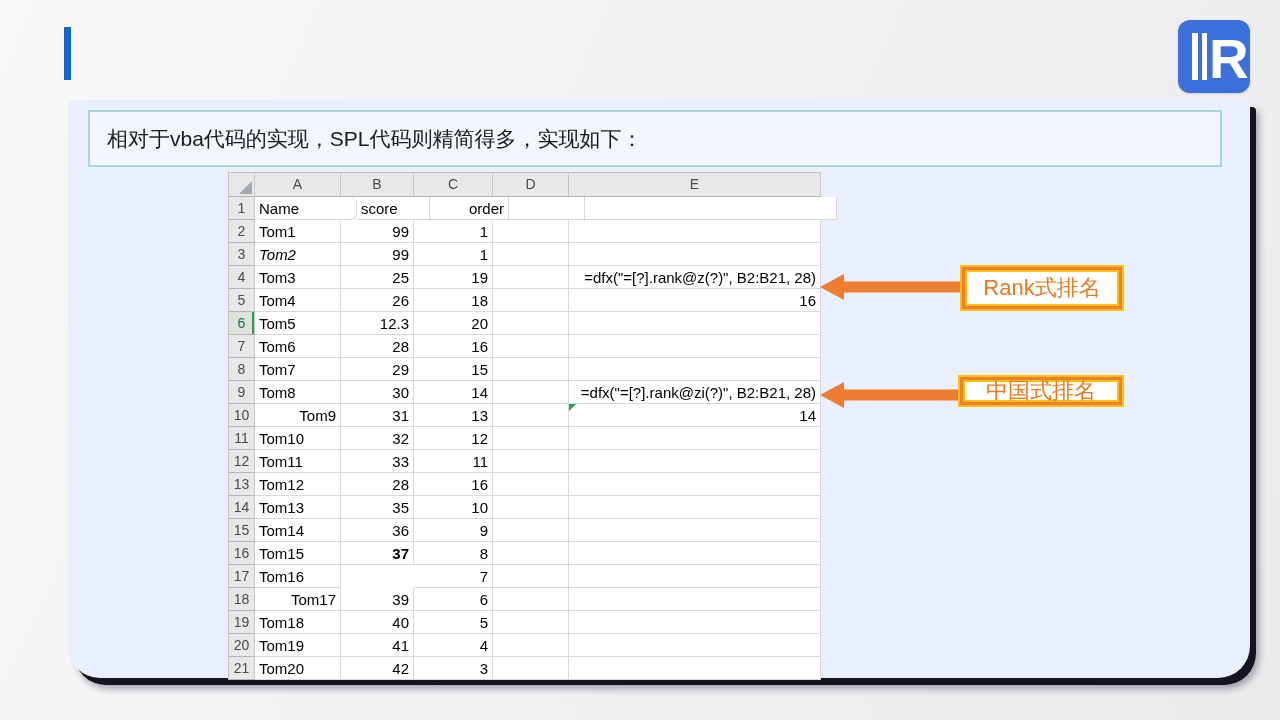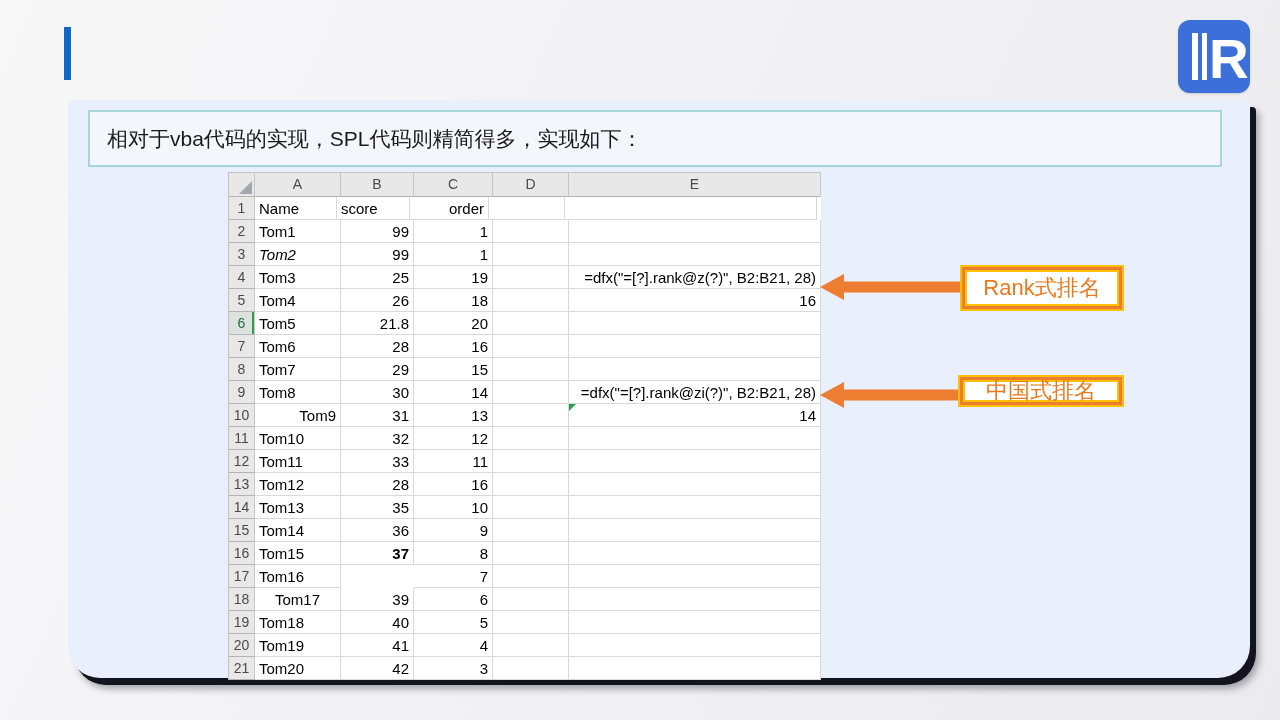--- a/index.html
+++ b/index.html
@@ -124,21 +124,21 @@
       <div class="ss-row hdr">
         <div class="ss-corner" style="width: 26px;"></div>
         <div class="ss-colhead" style="width: 86px;">A</div>
         <div class="ss-colhead" style="width: 73px;">B</div>
         <div class="ss-colhead" style="width: 79px;">C</div>
         <div class="ss-colhead" style="width: 76px;">D</div>
         <div class="ss-colhead" style="width: 252px;">E</div>
       </div>
       <div class="ss-row">
         <div class="ss-rowhead" style="width: 26px;">1</div>
-        <div class="ss-cell" style="width: 82px; text-align: left;">Name</div>
+        <div class="ss-cell" style="width: 102px; text-align: left; border-radius: 6px;">Name</div>
         <div class="ss-cell" style="width: 73px; text-align: left;">score</div>
         <div class="ss-cell" style="width: 79px; text-align: right;">order</div>
         <div class="ss-cell" style="width: 76px; text-align: left;"></div>
         <div class="ss-cell" style="width: 252px; text-align: left;"></div>
       </div>
       <div class="ss-row">
         <div class="ss-rowhead" style="width: 26px;">2</div>
         <div class="ss-cell" style="width: 86px; text-align: left;">Tom1</div>
         <div class="ss-cell" style="width: 73px; text-align: right;">99</div>
         <div class="ss-cell" style="width: 79px; text-align: right;">1</div>
@@ -165,21 +165,21 @@
         <div class="ss-rowhead" style="width: 26px;">5</div>
         <div class="ss-cell" style="width: 86px; text-align: left;">Tom4</div>
         <div class="ss-cell" style="width: 73px; text-align: right;">26</div>
         <div class="ss-cell" style="width: 79px; text-align: right;">18</div>
         <div class="ss-cell" style="width: 76px; text-align: left;"></div>
         <div class="ss-cell" style="width: 252px; text-align: right;">16</div>
       </div>
       <div class="ss-row">
         <div class="ss-rowhead sel" style="width: 26px;">6</div>
         <div class="ss-cell" style="width: 86px; text-align: left;">Tom5</div>
-        <div class="ss-cell" style="width: 73px; text-align: right;">21.8</div>
+        <div class="ss-cell" style="width: 73px; text-align: right;">12.3</div>
         <div class="ss-cell" style="width: 79px; text-align: right;">20</div>
         <div class="ss-cell" style="width: 76px; text-align: left;"></div>
         <div class="ss-cell" style="width: 252px; text-align: left;"></div>
       </div>
       <div class="ss-row">
         <div class="ss-rowhead" style="width: 26px;">7</div>
         <div class="ss-cell" style="width: 86px; text-align: left;">Tom6</div>
         <div class="ss-cell" style="width: 73px; text-align: right;">28</div>
         <div class="ss-cell" style="width: 79px; text-align: right;">16</div>
         <div class="ss-cell" style="width: 76px; text-align: left;"></div>
@@ -260,21 +260,21 @@
       <div class="ss-row">
         <div class="ss-rowhead" style="width: 26px;">17</div>
         <div class="ss-cell" style="width: 86px; text-align: left;">Tom16</div>
         <div class="ss-cell" style="width: 73px; text-align: center; margin-top: 29px;">38</div>
         <div class="ss-cell" style="width: 79px; text-align: right;">7</div>
         <div class="ss-cell" style="width: 76px; text-align: left;"></div>
         <div class="ss-cell" style="width: 252px; text-align: left;"></div>
       </div>
       <div class="ss-row">
         <div class="ss-rowhead" style="width: 26px;">18</div>
-        <div class="ss-cell" style="width: 86px; text-align: center;">Tom17</div>
+        <div class="ss-cell" style="width: 86px; text-align: right;">Tom17</div>
         <div class="ss-cell" style="width: 73px; text-align: right;">39</div>
         <div class="ss-cell" style="width: 79px; text-align: right;">6</div>
         <div class="ss-cell" style="width: 76px; text-align: left;"></div>
         <div class="ss-cell" style="width: 252px; text-align: left;"></div>
       </div>
       <div class="ss-row">
         <div class="ss-rowhead" style="width: 26px;">19</div>
         <div class="ss-cell" style="width: 86px; text-align: left;">Tom18</div>
         <div class="ss-cell" style="width: 73px; text-align: right;">40</div>
         <div class="ss-cell" style="width: 79px; text-align: right;">5</div>

